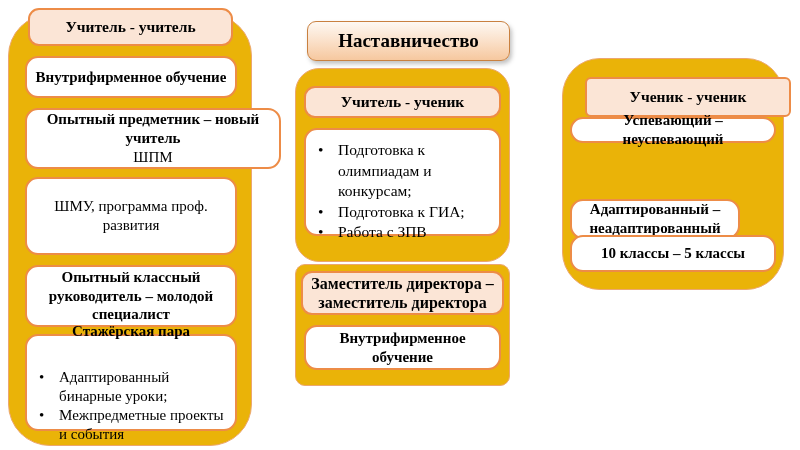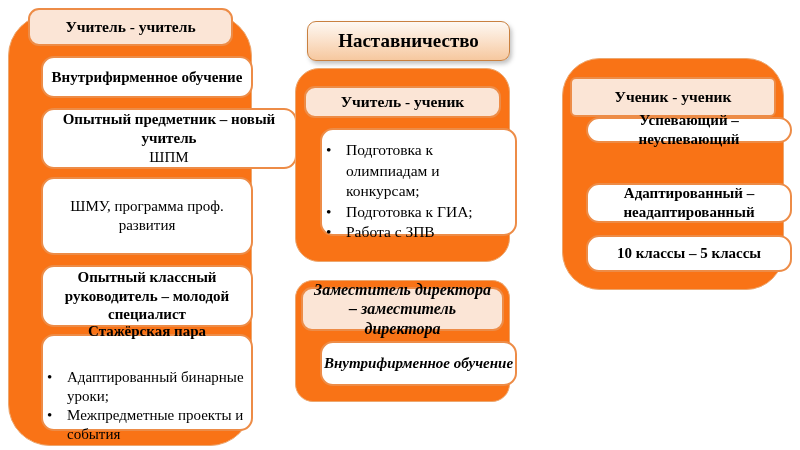--- a/index.html
+++ b/index.html
@@ -2,46 +2,46 @@
 <html><head>
 <meta charset="utf-8">
 <style>
   html,body { margin:0; padding:0; }
   body {
     width:800px; height:450px; position:relative; background:#ffffff;
     font-family:"Liberation Serif","DejaVu Serif",serif; color:#000;
     overflow:hidden;
   }
   .outer {
-    position:absolute; background:#f97316;
+    position:absolute; background:#eab308;
     border:1.5px solid #ECA76F;
   }
   .hdr {
     position:absolute; background:#FBE5D6;
     border:2.5px solid #ED8C47; border-radius:11px;
     display:flex; align-items:center; justify-content:center;
     text-align:center; font-weight:bold; font-size:15.5px; line-height:1.2;
     box-sizing:border-box; padding:2px 6px;
   }
   .box {
     position:absolute; background:#fff;
     border:2.5px solid #ED8C47; border-radius:13px;
     display:flex; flex-direction:column; align-items:center; justify-content:center;
     text-align:center; font-size:15px; line-height:1.25;
-    box-sizing:border-box; padding:4px 0;margin-left:16px;
+    box-sizing:border-box; padding:4px 8px;
   }
   .b { font-weight:bold; }
   .sub { font-weight:normal; }
   .bullets { align-self:stretch; text-align:left; font-weight:normal; }
   .bullet-row { display:flex; align-items:flex-start; }
   .bullet-mark { flex:0 0 24px; padding-left:4px; box-sizing:border-box; }
   .bullet-text { flex:1; }
   #left-col   { left:8px;   top:14px;  width:242px; height:430px; border-radius:42px; }
   #mid-top    { left:295px; top:68px;  width:213px; height:192px; border-radius:24px; }
-  #mid-bottom { left:295px; top:280px; width:213px; height:120px; border-radius:18px;font-style:italic; }
+  #mid-bottom { left:295px; top:264px; width:213px; height:120px; border-radius:10px; }
   #right-col  { left:562px; top:58px;  width:220px; height:230px; border-radius:38px; }
   #main-title {
     position:absolute; left:307px; top:12px; width:201px; height:38px;
     border:1.5px solid #C9803F; border-radius:9px;
     background:linear-gradient(to bottom,#FEF8F2 0%,#FBE3CE 45%,#F6C89F 100%);
     box-shadow:2px 3px 4px rgba(120,120,120,0.45);
     display:flex; align-items:center; justify-content:center;
     font-weight:bold; font-size:19px;margin-top:9px;
   }
   .mid-body { font-size:15.5px; line-height:1.33; justify-content:flex-start; padding-top:10px; }
@@ -103,20 +103,20 @@
   </div>
 </div>
 
 <div class="outer" id="mid-bottom">
   <div class="hdr" style="left:5px; top:6px; width:203px; height:44px; font-size:16px;">Заместитель директора – заместитель директора</div>
 
   <div class="box b" style="left:8px; top:60px; width:197px; height:45px;">Внутрифирменное обучение</div>
 </div>
 
 <div class="outer" id="right-col">
-  <div class="hdr" style="left:7px; top:18px; width:206px; height:40px;border-radius:6px;">Ученик - ученик</div>
+  <div class="hdr" style="left:22px; top:18px; width:206px; height:40px;border-radius:6px;">Ученик - ученик</div>
 
   <div class="box b" style="left:7px; top:58px; width:206px; height:26px;">Успевающий – неуспевающий</div>
 
-  <div class="box b" style="left:7px; top:124px; width:206px; height:40px;">Адаптированный – неадаптированный</div>
+  <div class="box b" style="left:7px; top:140px; width:170px; height:40px;">Адаптированный – неадаптированный</div>
 
   <div class="box b" style="left:7px; top:176px; width:206px; height:37px;">10 классы – 5 классы</div>
 </div>
 
 </body></html>

